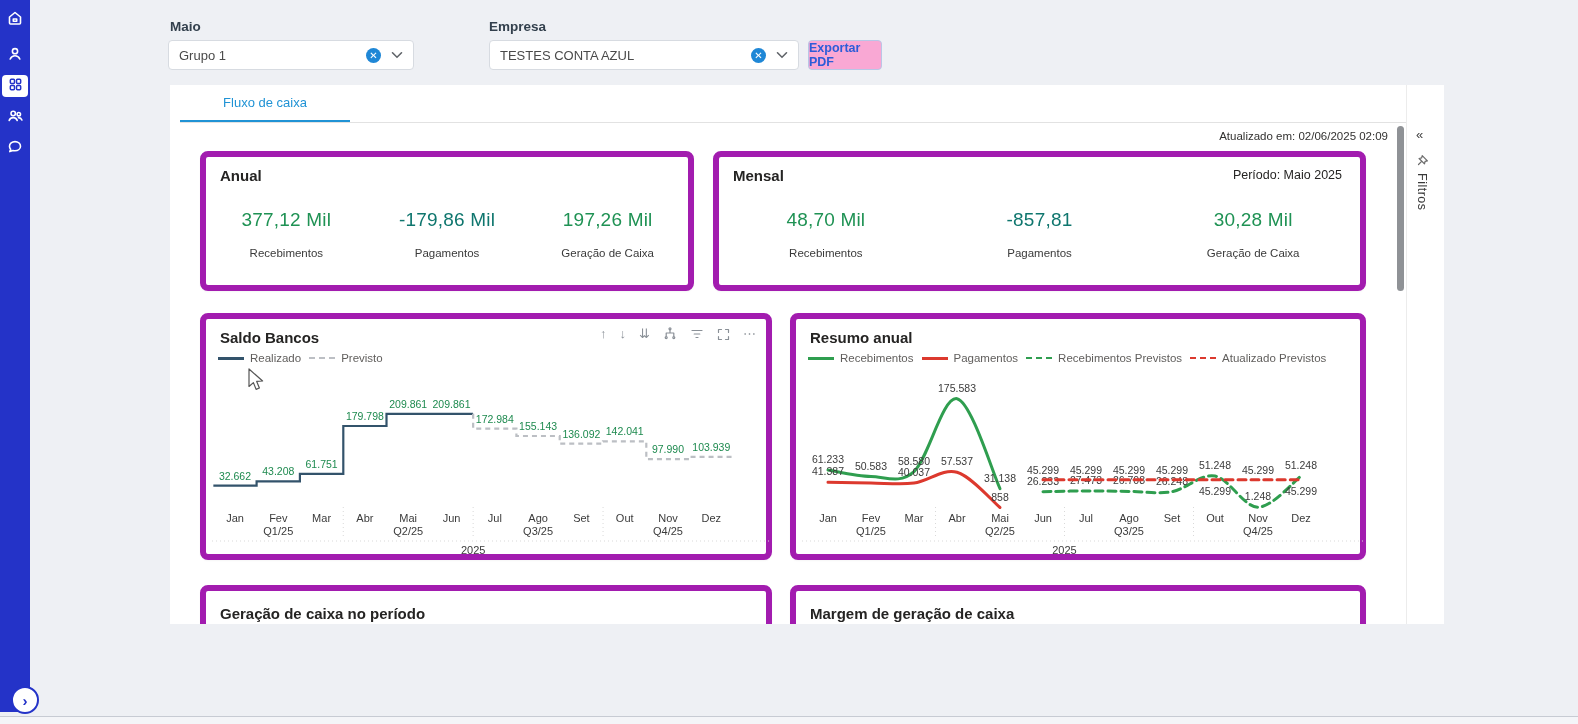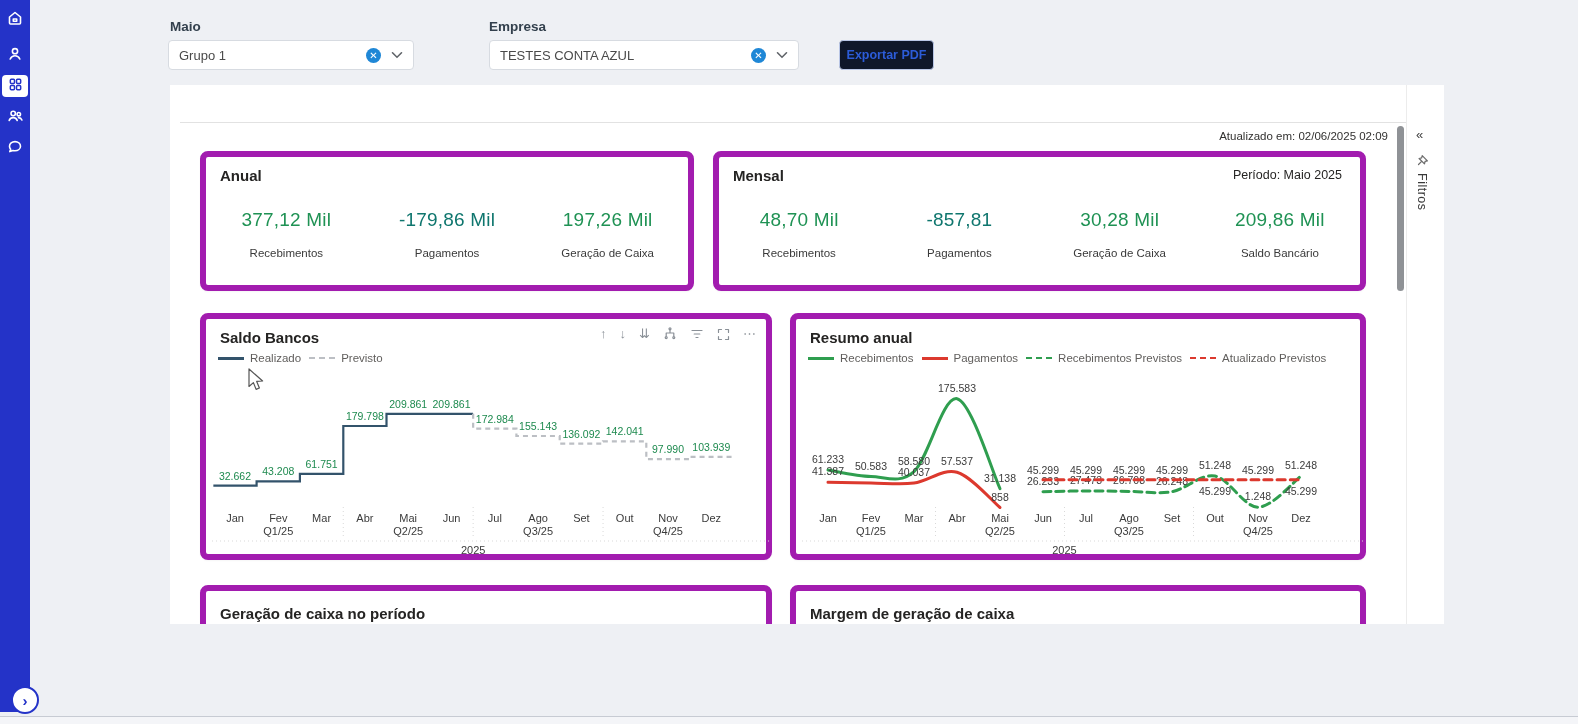--- a/index.html
+++ b/index.html
@@ -17,21 +17,21 @@
     color:#2433c8;font-size:15px;font-weight:bold;}
 
   
   .field-label{position:absolute;font-size:13.5px;font-weight:600;color:#33404d;}
   .select{position:absolute;height:30px;background:#fff;border:1px solid #d7dbe1;border-radius:4px;
     box-sizing:border-box;display:flex;align-items:center;padding:0 10px;font-size:13px;color:#4a4a4a;}
   .select .grow{flex:1;}
   .clear-dot{width:15px;height:15px;border-radius:50%;background:#1f87d6;color:#fff;font-size:10px;line-height:15px;
     text-align:center;margin-right:10px;}
   .chev{color:#5f6368;font-size:11px;}
-  .export-btn{position:absolute;left:839px;top:40px;width:95px;height:30px;background:#0f172a;border:1px solid #b9c6e6;
+  .export-btn{position:absolute;left:808px;top:40px;width:74px;height:30px;background:#f9a8d4;border:1px solid #b9c6e6;
     border-radius:4px;box-sizing:border-box;display:flex;align-items:center;justify-content:center;
     color:#2c5cd8;font-size:12.5px;font-weight:600;}
 
   
   .panel{position:absolute;left:170px;top:85px;width:1274px;height:539px;background:#fff;overflow:hidden;}
   .tabs-divider{position:absolute;left:10px;top:37px;width:1240px;height:1px;background:#e2e2e2;}
   .tab{position:absolute;top:0;height:38px;display:flex;align-items:center;justify-content:center;font-size:13px;}
   .tab.active{left:10px;width:170px;color:#2093d5;border-bottom:3px solid #2093d5;box-sizing:border-box;}
   .tab.inactive{left:205px;width:170px;color:#3c3c3c;}
   .updated{position:absolute;top:45px;right:56px;font-size:11.5px;color:#323130;}
@@ -125,20 +125,21 @@
   <div class="select" style="left:489px;top:40px;width:310px">
     <span class="grow">TESTES CONTA AZUL</span>
     <span class="clear-dot">✕</span>
     <span class="chev"><svg width="12" height="8" viewBox="0 0 12 8" fill="none" stroke="#5f6368" stroke-width="1.6" stroke-linecap="round">
           <path d="M1.5 1.8 6 6.2l4.5-4.4"></path>
         </svg></span>
   </div>
   <div class="export-btn">Exportar PDF</div>
 
   <div class="panel">
+    <div class="tab active">Fluxo de caixa</div>
     <div class="tabs-divider"></div>
     <div class="updated">Atualizado em: 02/06/2025 02:09</div>
 
     <div class="card" style="left:30px;top:66px;width:494px;height:140px">
       <div class="card-title">Anual</div>
       <div class="metrics" id="metrics-anual">
           <div class="metric">
             <div class="val green">377,12 Mil</div>
             <div class="lbl">Recebimentos</div>
           </div>
@@ -161,24 +162,20 @@
             <div class="val green">48,70 Mil</div>
             <div class="lbl">Recebimentos</div>
           </div>
           <div class="metric">
             <div class="val red">-857,81</div>
             <div class="lbl">Pagamentos</div>
           </div>
           <div class="metric">
             <div class="val green">30,28 Mil</div>
             <div class="lbl">Geração de Caixa</div>
-          </div>
-          <div class="metric">
-            <div class="val green">209,86 Mil</div>
-            <div class="lbl">Saldo Bancário</div>
           </div>
         </div>
     </div>
 
     <div class="card" style="left:30px;top:228px;width:572px;height:247px">
       <div class="card-title">Saldo Bancos</div>
       <div class="toolbar" id="toolbar-saldo">
           <span class="tbi">↑</span>
           <span class="tbi">↓</span>
           <span class="tbi">⇊</span>

